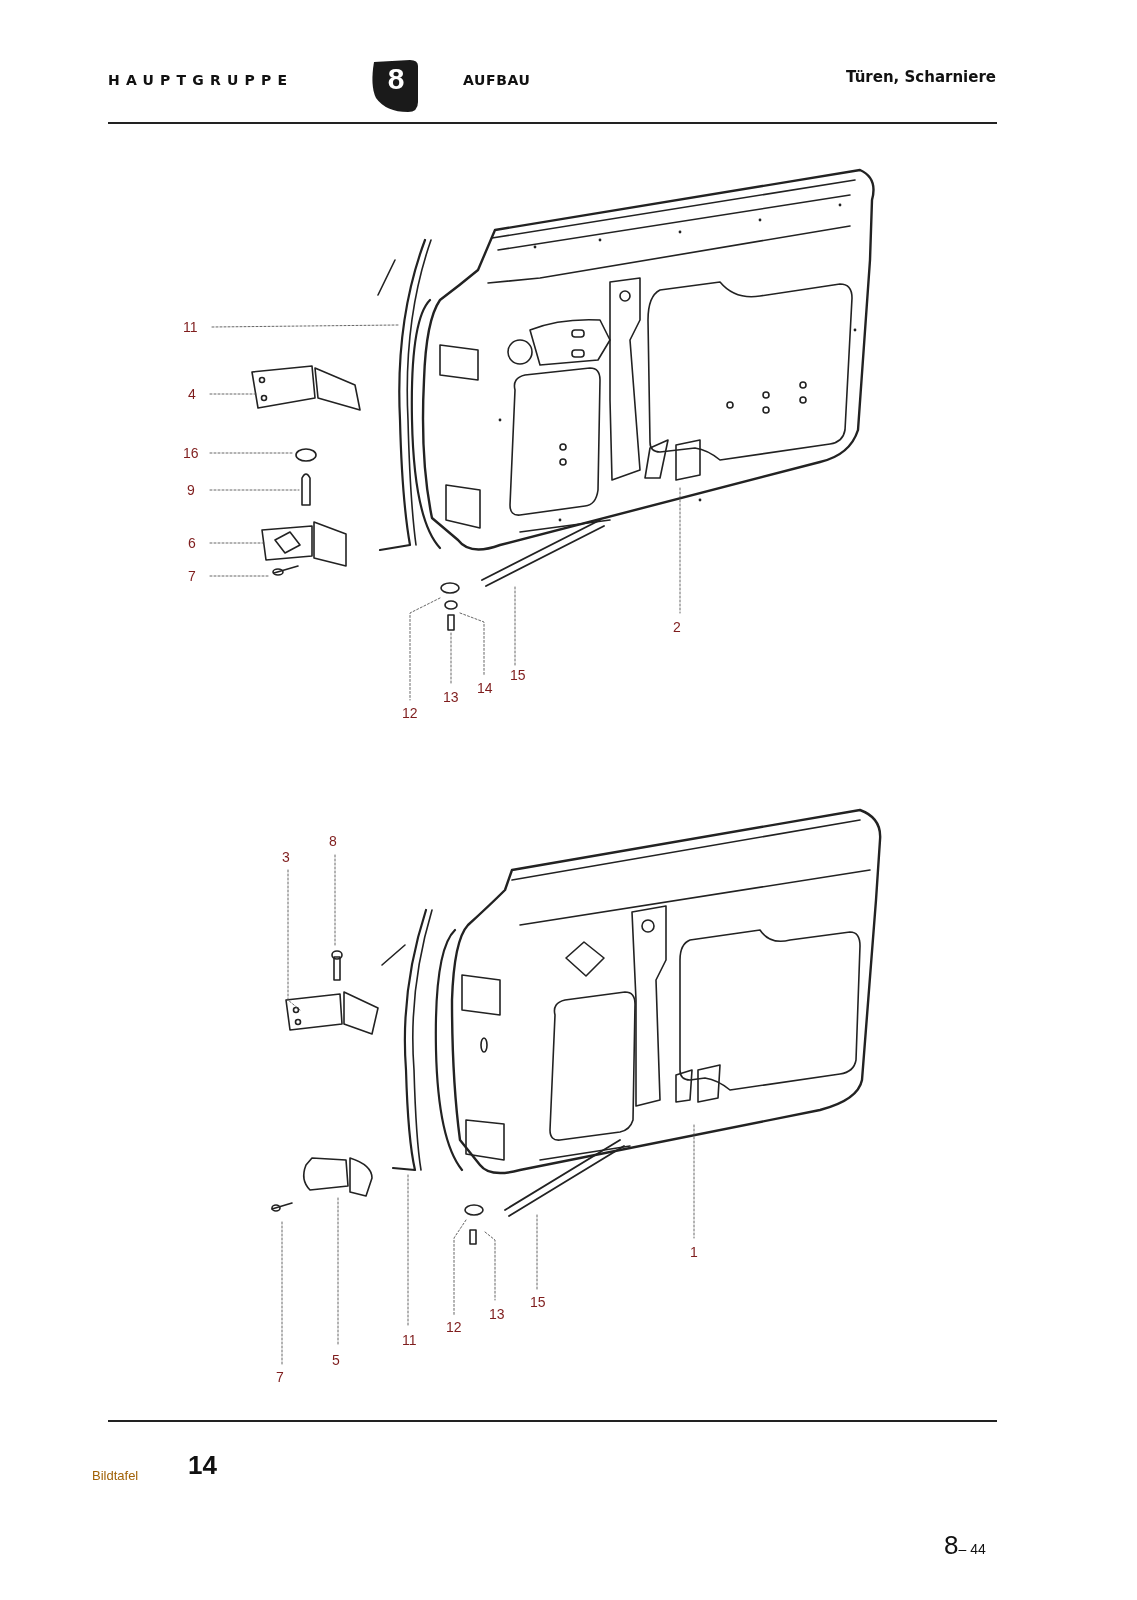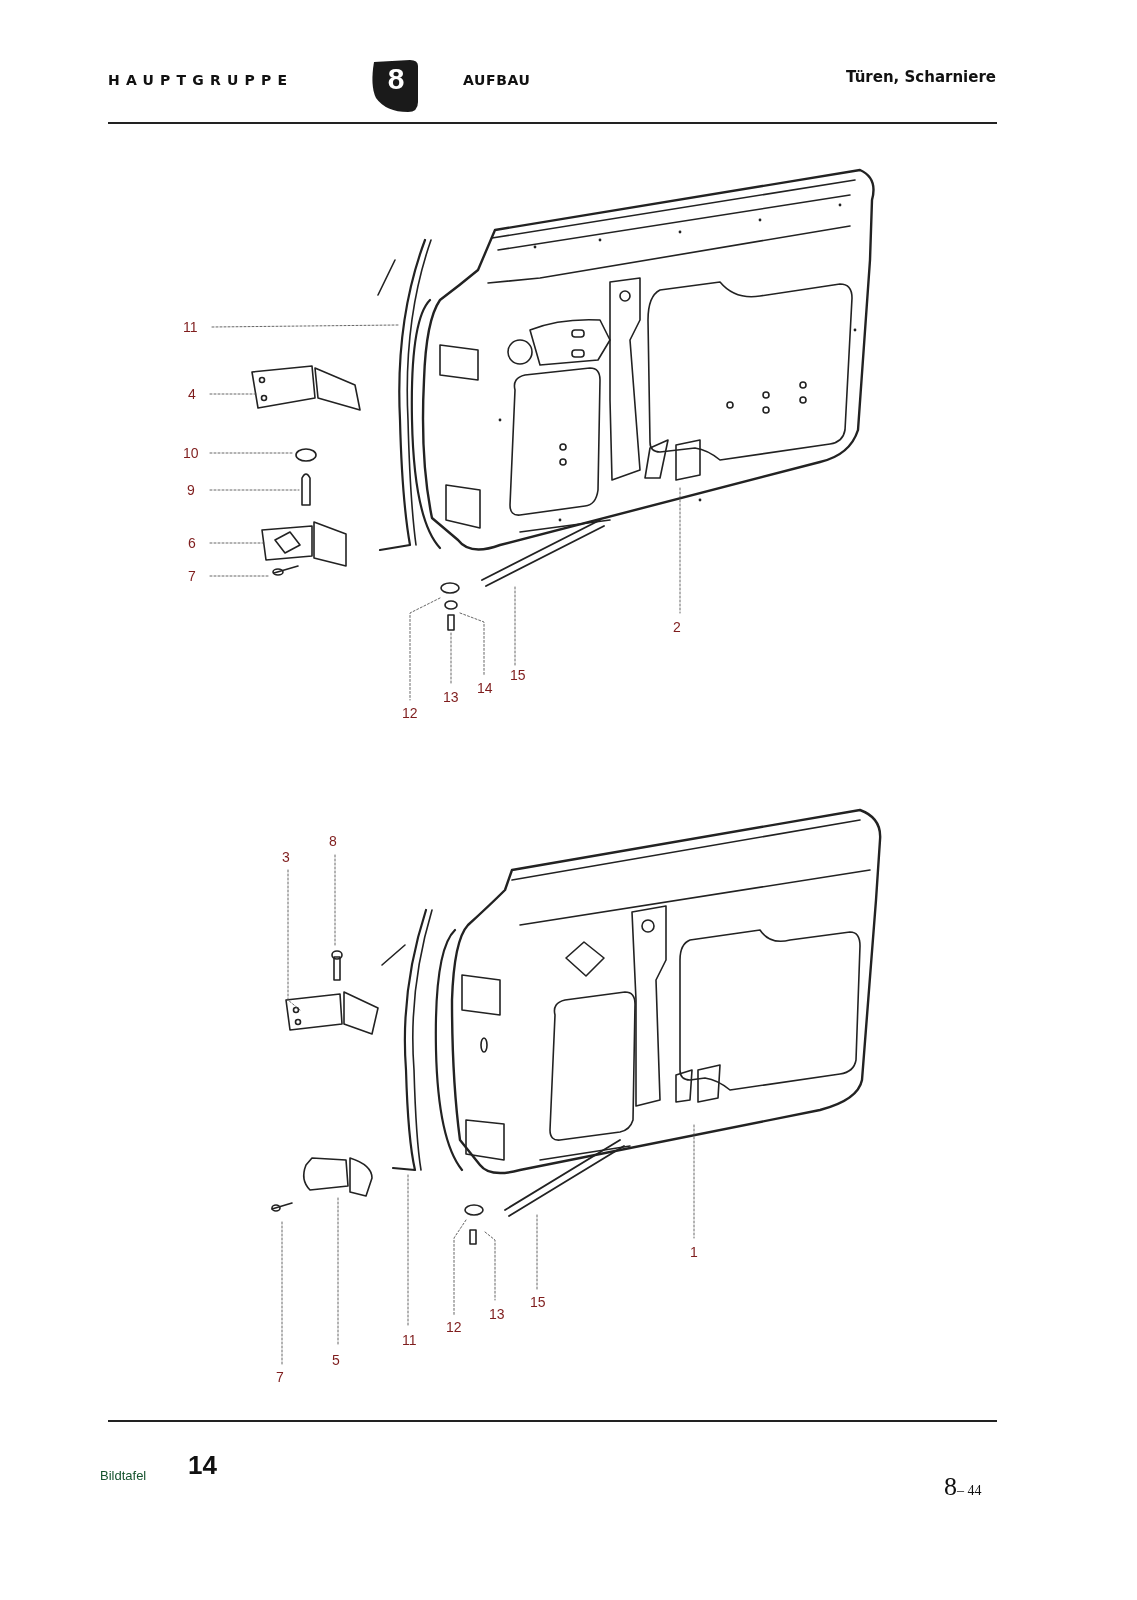--- a/index.html
+++ b/index.html
@@ -6,23 +6,23 @@
   body{width:1137px;height:1600px;position:relative;overflow:hidden;font-family:"DejaVu Sans","Liberation Sans",sans-serif;color:#111;}
   .abs{position:absolute;}
   .hdr-group{left:108px;top:72px;font-size:14px;font-weight:bold;letter-spacing:6.2px;}
   .badge{left:368px;top:58px;width:52px;height:56px;}
   .badge svg{width:100%;height:100%;}
   .badge-num{left:368px;top:62px;width:56px;text-align:center;color:#fff;font-size:30px;font-weight:bold;font-family:"Liberation Sans",sans-serif;}
   .hdr-section{left:463px;top:72px;font-size:14px;font-weight:bold;letter-spacing:0.6px;}
   .hdr-topic{right:141px;top:68px;font-size:15px;font-weight:bold;text-align:center;white-space:nowrap;}
   .rule{left:108px;width:889px;height:1.6px;background:#222;}
   .label{font-size:14px;font-family:"Liberation Sans",sans-serif;color:#7f1d1d;line-height:1;}
-  .ftr-plate{left:100px;top:1468px;font-size:13px;font-family:"Liberation Sans",sans-serif;color:#14532d;text-align:center;}
+  .ftr-plate{left:92px;top:1468px;font-size:13px;font-family:"Liberation Sans",sans-serif;color:#a16207;text-align:center;}
   .ftr-num{left:188px;top:1450px;font-size:26px;font-weight:bold;font-family:"Liberation Sans",sans-serif;}
-  .ftr-page{left:944px;top:1472px;font-size:26px;font-family:Liberation Serif, serif;}
+  .ftr-page{left:944px;top:1530px;font-size:26px;font-family:Liberation Sans, sans-serif;}
   .ftr-page small{font-size:14px;}
   svg.art{position:absolute;left:0;top:0;}
 </style>
 </head>
 <body>
 
 <div class="abs hdr-group">HAUPTGRUPPE</div>
 <div class="abs badge">
   <svg viewBox="0 0 52 56">
       <path d="M6 4 Q2 28 8 40 Q18 54 40 54 Q50 54 50 44 L50 8 Q50 2 42 2 Z" fill="#1a1a1a"></path>
@@ -170,21 +170,21 @@
     <polyline points="466,1220 454,1238 454,1315"></polyline>
     <line x1="408" y1="1175" x2="408" y2="1326"></line>
     <line x1="338" y1="1198" x2="338" y2="1346"></line>
     <line x1="282" y1="1222" x2="282" y2="1364"></line>
   </g>
 </svg>
 
 <div>
   <div class="abs label" style="left:183px;top:320px">11</div>
   <div class="abs label" style="left:188px;top:387px">4</div>
-  <div class="abs label" style="left:183px;top:446px">10</div>
+  <div class="abs label" style="left:183px;top:446px">16</div>
   <div class="abs label" style="left:187px;top:483px">9</div>
   <div class="abs label" style="left:188px;top:536px">6</div>
   <div class="abs label" style="left:188px;top:569px">7</div>
   <div class="abs label" style="left:673px;top:620px">2</div>
   <div class="abs label" style="left:510px;top:668px">15</div>
   <div class="abs label" style="left:477px;top:681px">14</div>
   <div class="abs label" style="left:443px;top:690px">13</div>
   <div class="abs label" style="left:402px;top:706px">12</div>
 </div>
 

